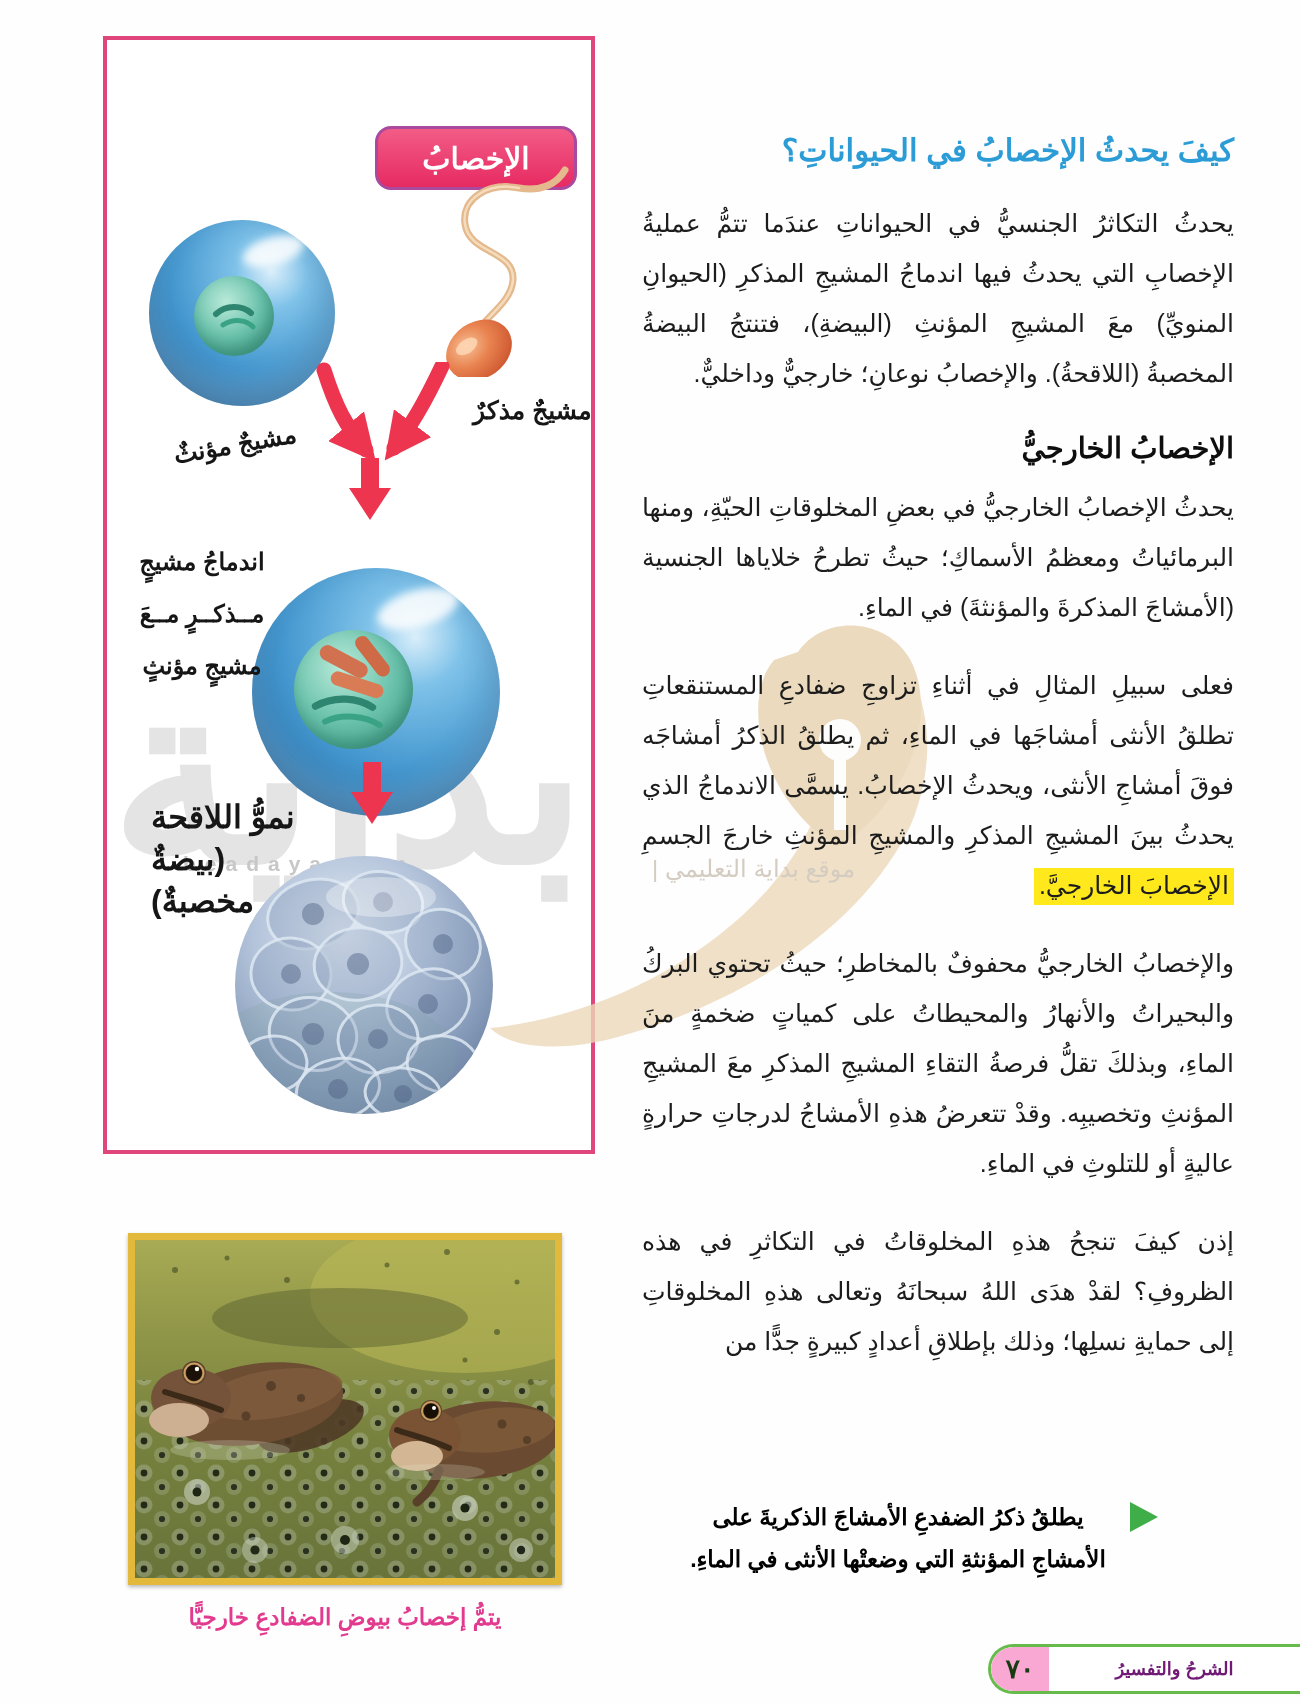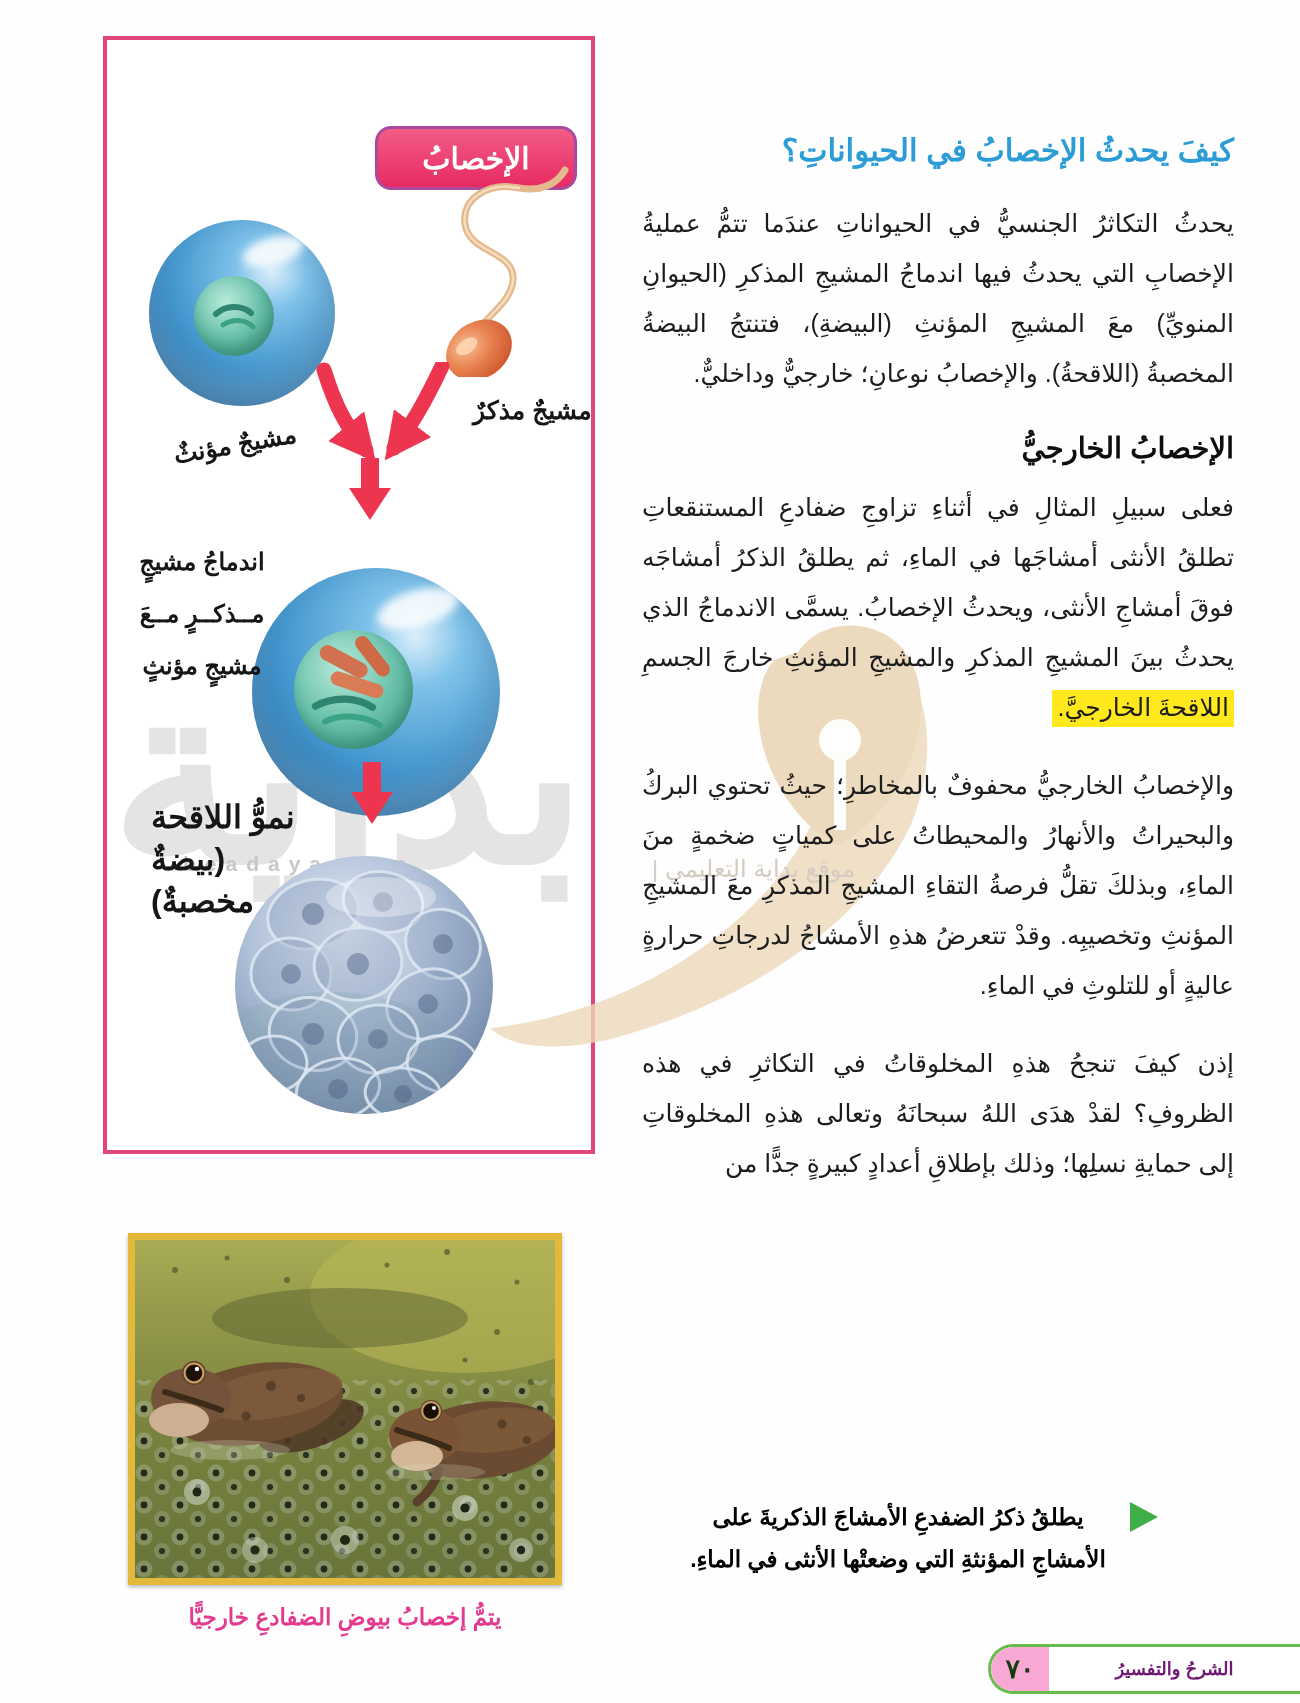--- a/index.html
+++ b/index.html
@@ -215,21 +215,22 @@
       <rect x="366" y="148" width="12" height="70" fill="#fdfdfb"></rect>
     </svg>
     <div class="wm-domain">beadaya.com</div>
     <div class="wm-tagline">موقع بداية التعليمي |</div>
   </div>
 
   <div class="article">
     <h1>كيفَ يحدثُ الإخصابُ في الحيواناتِ؟</h1>
     <p>يحدثُ التكاثرُ الجنسيُّ في الحيواناتِ عندَما تتمُّ عمليةُ الإخصابِ التي يحدثُ فيها اندماجُ المشيجِ المذكرِ (الحيوانِ المنويِّ) معَ المشيجِ المؤنثِ (البيضةِ)، فتنتجُ البيضةُ المخصبةُ (اللاقحةُ). والإخصابُ نوعانِ؛ خارجيٌّ وداخليٌّ.</p>
     <h2>الإخصابُ الخارجيُّ</h2>
-    <p><span>فعلى سبيلِ المثالِ في أثناءِ تزاوجِ ضفادعِ المستنقعاتِ تطلقُ الأنثى أمشاجَها في الماءِ، ثم يطلقُ الذكرُ أمشاجَه فوقَ أمشاجِ الأنثى، ويحدثُ الإخصابُ. يسمَّى الاندماجُ الذي يحدثُ بينَ المشيجِ المذكرِ والمشيجِ المؤنثِ خارجَ الجسمِ </span><span class="hl">اللاقحةَ الخارجيَّ.</span></p>
+    <p>يحدثُ الإخصابُ الخارجيُّ في بعضِ المخلوقاتِ الحيّةِ، ومنها البرمائياتُ ومعظمُ الأسماكِ؛ حيثُ تطرحُ خلاياها الجنسية (الأمشاجَ المذكرةَ والمؤنثةَ) في الماءِ.</p>
+    <p><span>فعلى سبيلِ المثالِ في أثناءِ تزاوجِ ضفادعِ المستنقعاتِ تطلقُ الأنثى أمشاجَها في الماءِ، ثم يطلقُ الذكرُ أمشاجَه فوقَ أمشاجِ الأنثى، ويحدثُ الإخصابُ. يسمَّى الاندماجُ الذي يحدثُ بينَ المشيجِ المذكرِ والمشيجِ المؤنثِ خارجَ الجسمِ </span><span class="hl">الإخصابَ الخارجيَّ.</span></p>
     <p>والإخصابُ الخارجيُّ محفوفٌ بالمخاطرِ؛ حيثُ تحتوي البركُ والبحيراتُ والأنهارُ والمحيطاتُ على كمياتٍ ضخمةٍ منَ الماءِ، وبذلكَ تقلُّ فرصةُ التقاءِ المشيجِ المذكرِ معَ المشيجِ المؤنثِ وتخصيبِه. وقدْ تتعرضُ هذهِ الأمشاجُ لدرجاتِ حرارةٍ عاليةٍ أو للتلوثِ في الماءِ.</p>
     <p>إذن كيفَ تنجحُ هذهِ المخلوقاتُ في التكاثرِ في هذه الظروفِ؟ لقدْ هدَى اللهُ سبحانَهُ وتعالى هذهِ المخلوقاتِ إلى حمايةِ نسلِها؛ وذلك بإطلاقِ أعدادٍ كبيرةٍ جدًّا من</p>
   </div>
 
   <div class="fig-caption">
     <div class="tri-left"></div>
     <div class="txt">يطلقُ ذكرُ الضفدعِ الأمشاجَ الذكريةَ على الأمشاجِ المؤنثةِ التي وضعتْها الأنثى في الماءِ.</div>
   </div>
 
   <div class="photo">

